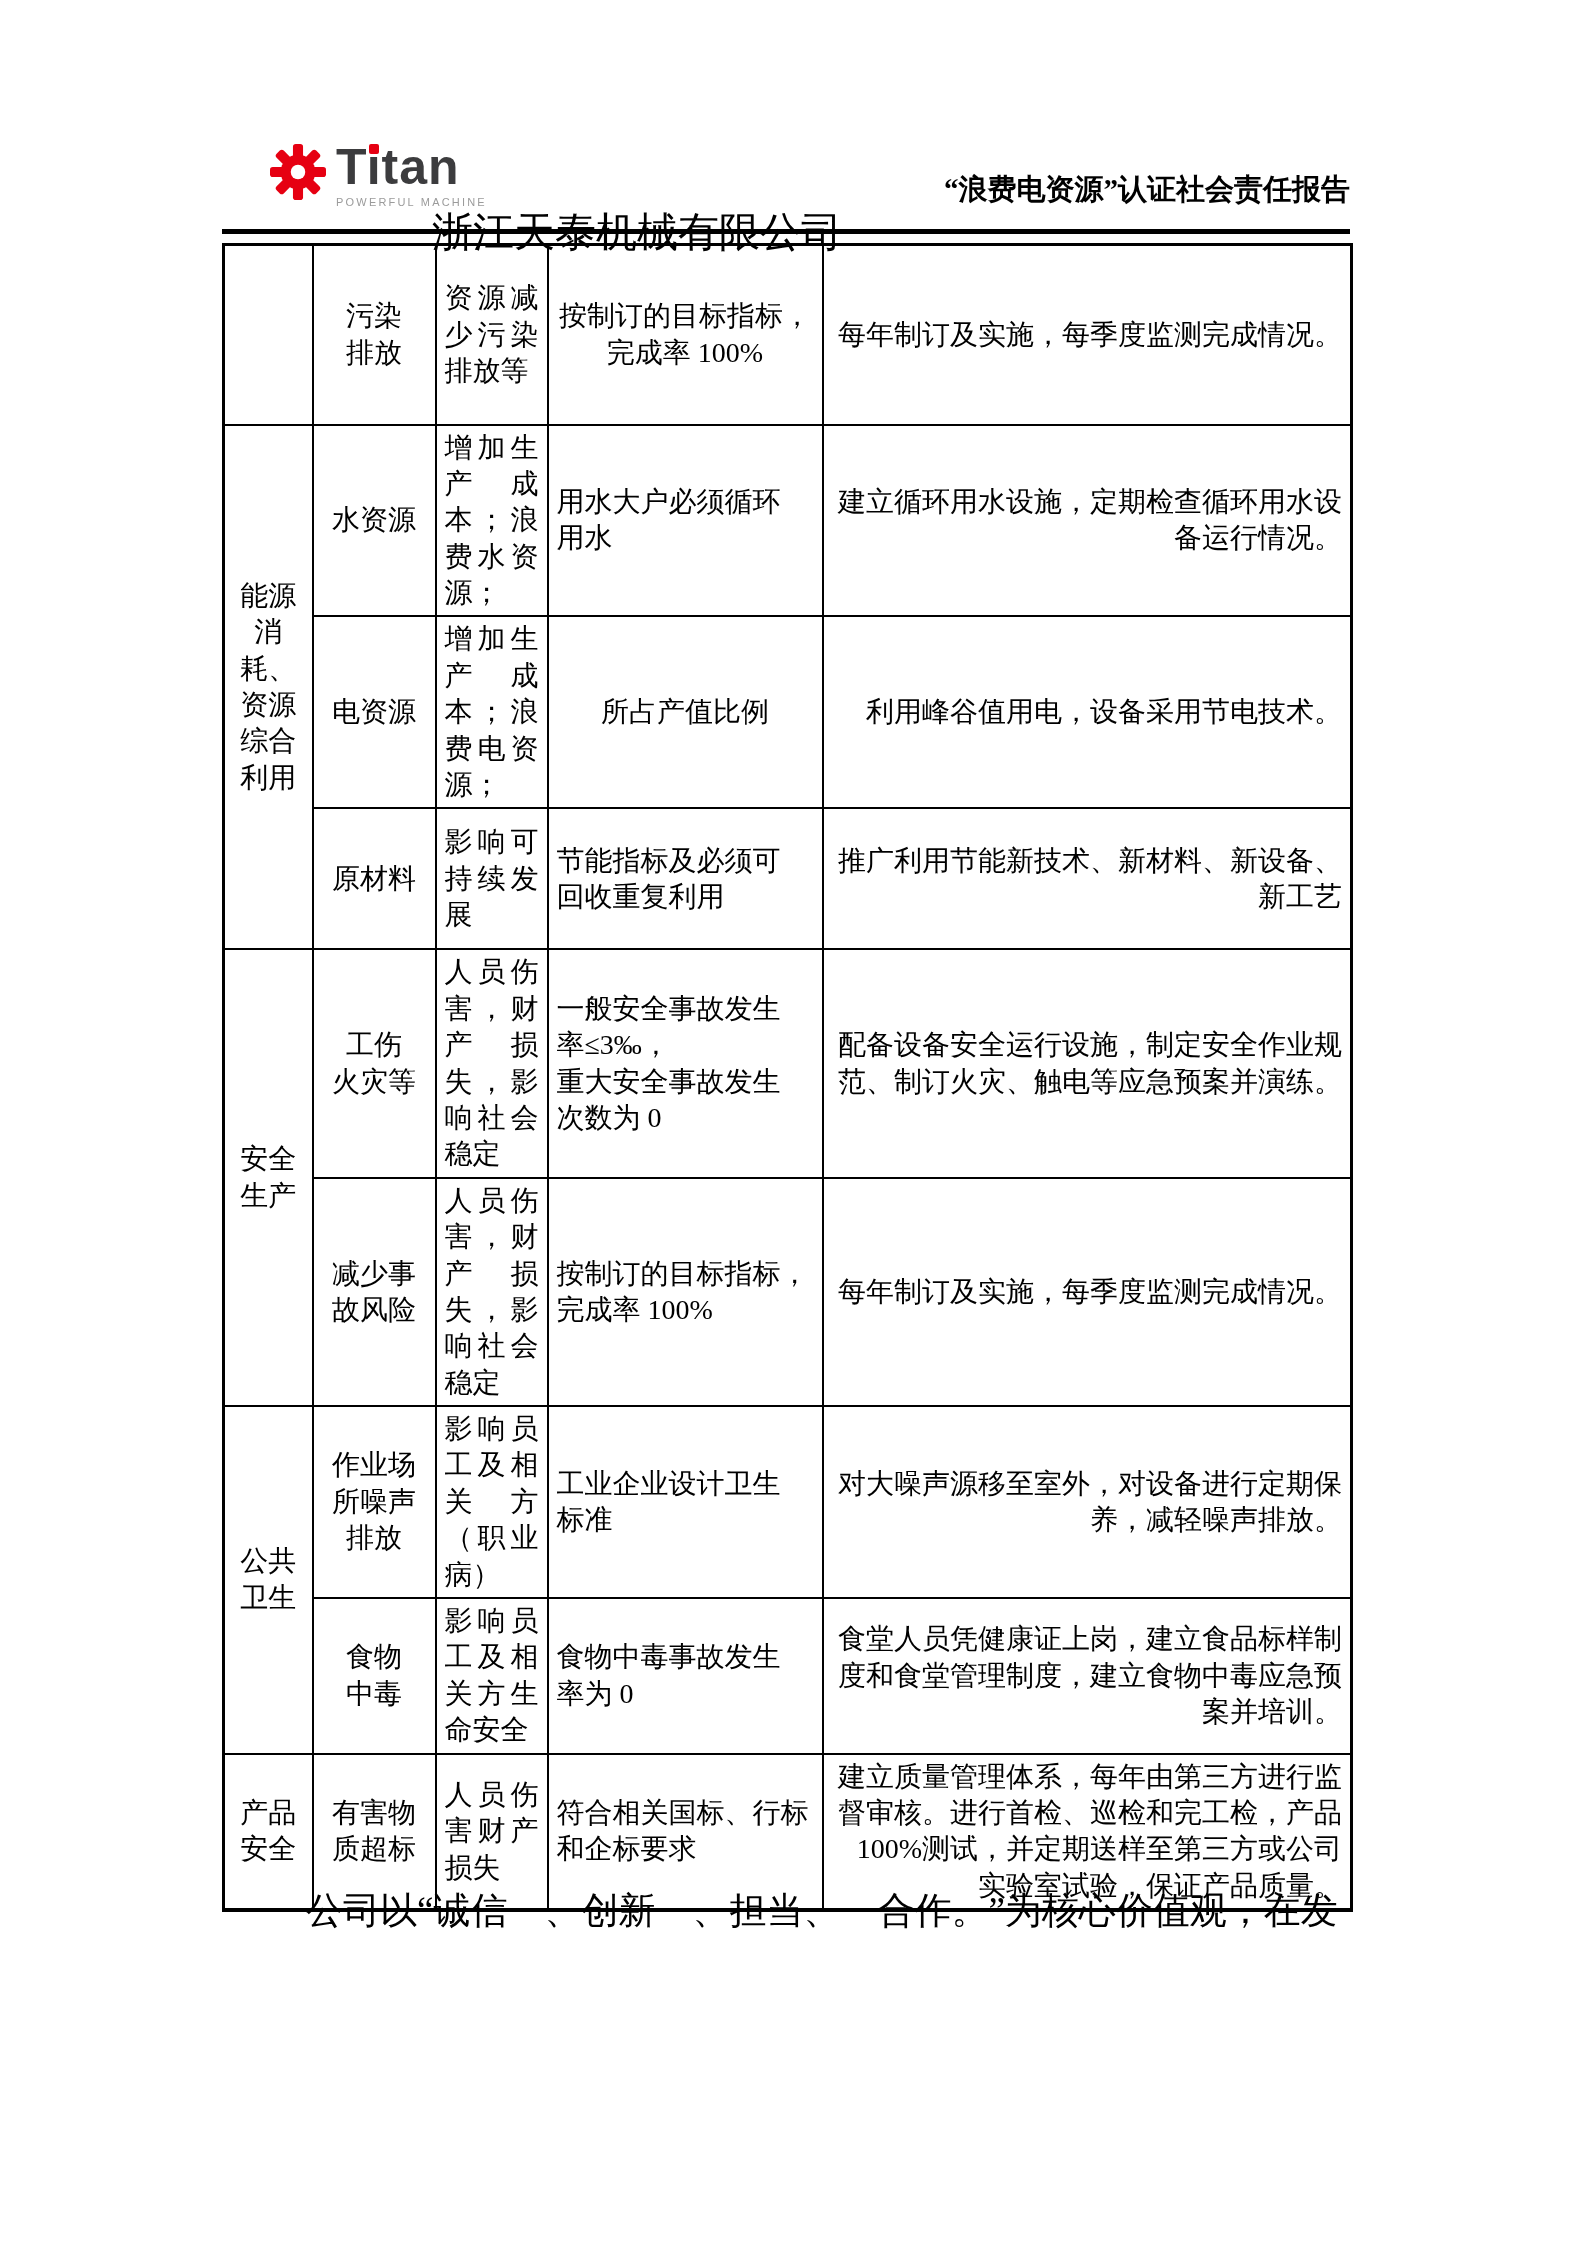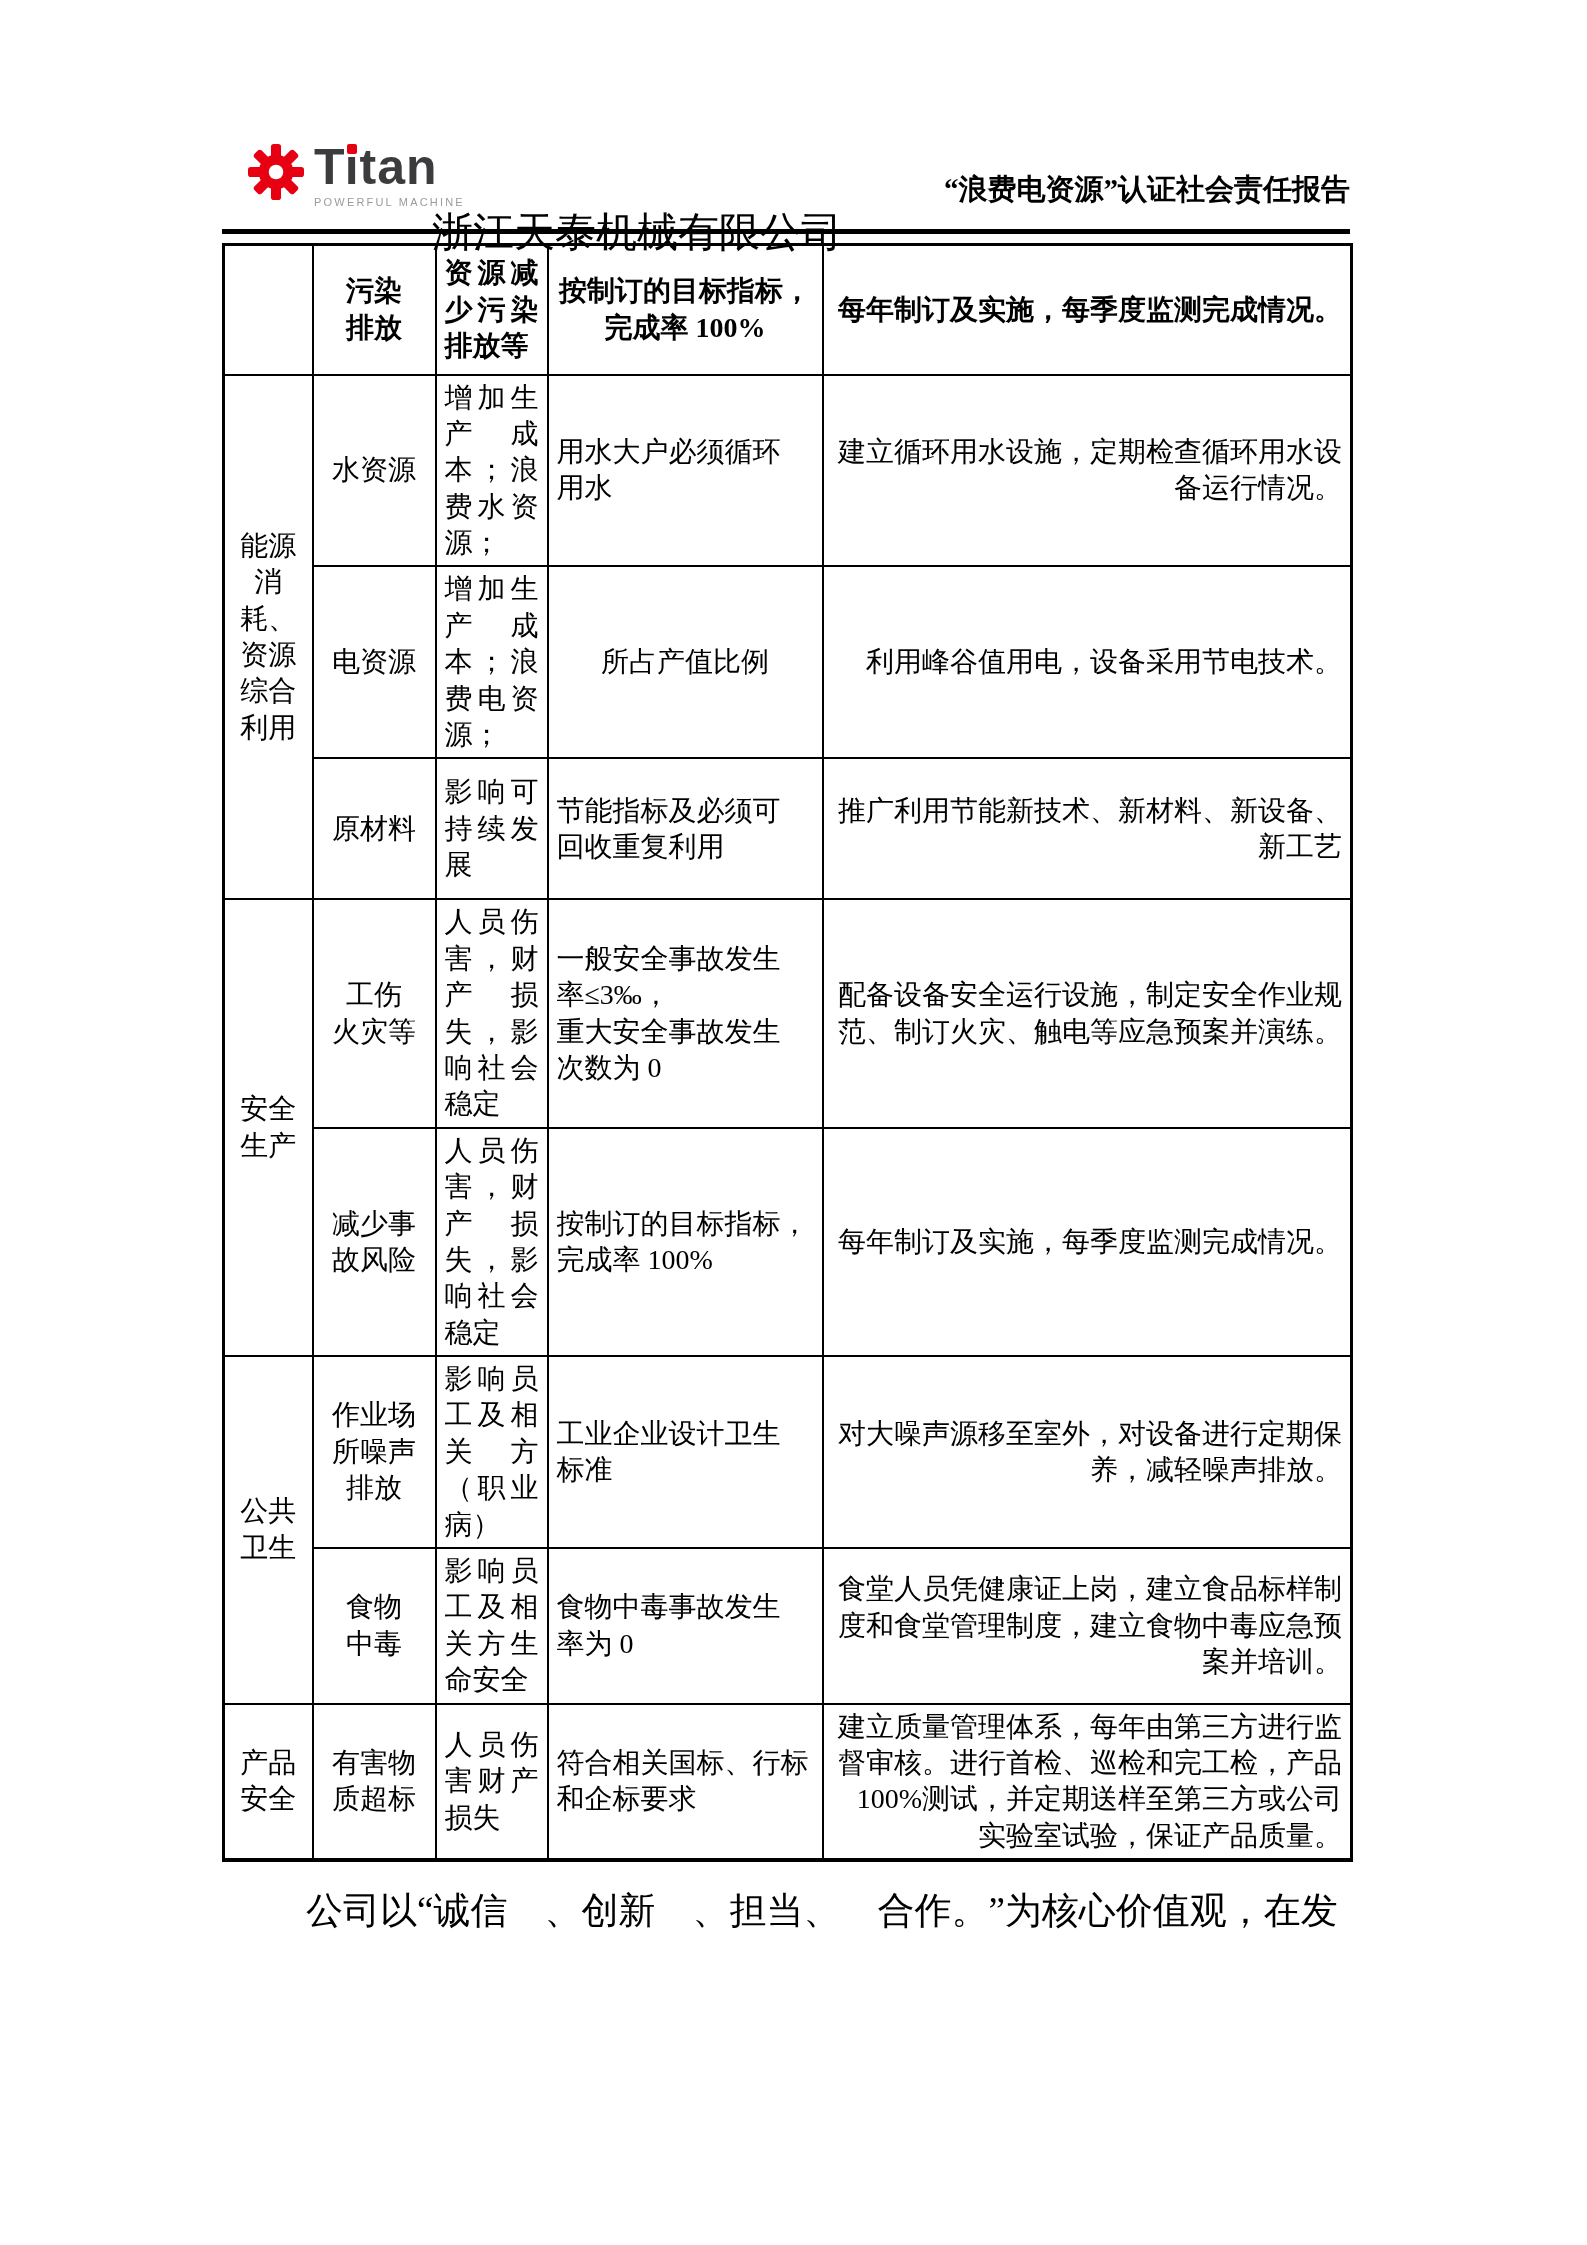--- a/index.html
+++ b/index.html
@@ -6,21 +6,21 @@
   .page{
     position:relative;
     width:1587px;height:2245px;
     margin:0 auto;
     background:#ffffff;
     font-family:"Liberation Serif", serif;
     color:#000;
     overflow:hidden;
   }
   
-  .logo{position:absolute;left:248px;top:142px;display:flex;align-items:flex-start;}
+  .logo{position:absolute;left:270px;top:142px;display:flex;align-items:flex-start;}
   .gear{display:block;}
   .logo-text{margin-left:10px;}
   .brand{
     position:relative;
     font-family:"Liberation Sans", sans-serif;
     font-weight:bold;font-size:50px;line-height:50px;color:#3c3c3e;
     letter-spacing:1px;
   }
   .brand::after{ 
     content:"";position:absolute;left:33px;top:2px;width:10px;height:10px;
@@ -57,21 +57,21 @@
     padding:4px 8px;
     white-space:pre-line;
     word-break:break-all;
   }
   td.cat{text-align:center;padding:4px 2px;}
   td.aspect{text-align:center;padding:4px 5px;}
   td.impact{text-align:justify;text-justify:inter-character;padding:4px 6px;white-space:normal;}
   td.target{text-align:left;padding:4px 10px;}
   td.target.center{text-align:center;}
   td.measure{text-align:right;padding:4px 10px;white-space:normal;}
-  tr.r1{height:130px;font-weight:bold;} tr.r2{height:188px;} tr.r3{height:188px;}
+  tr.r1{height:180px;} tr.r2{height:188px;} tr.r3{height:188px;}
   tr.r4{height:141px;} tr.r5{height:220px;} tr.r6{height:220px;}
   tr.r7{height:181px;} tr.r8{height:148px;} tr.r9{height:155px;}
 
   
   .para{position:absolute;left:222px;top:1888px;width:1140px;margin-left:10px;}
   .para-line{
     font-size:37px;line-height:46px;margin-bottom:42px;white-space:nowrap;
   }
   .para-line.indent{text-indent:74px;}
 </style>

